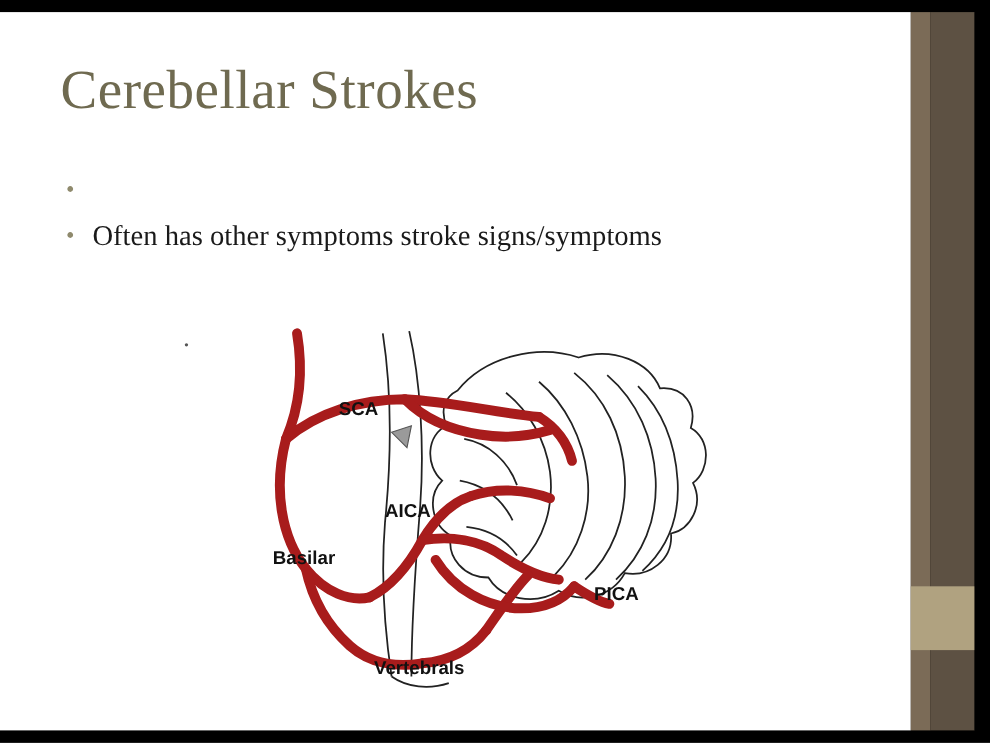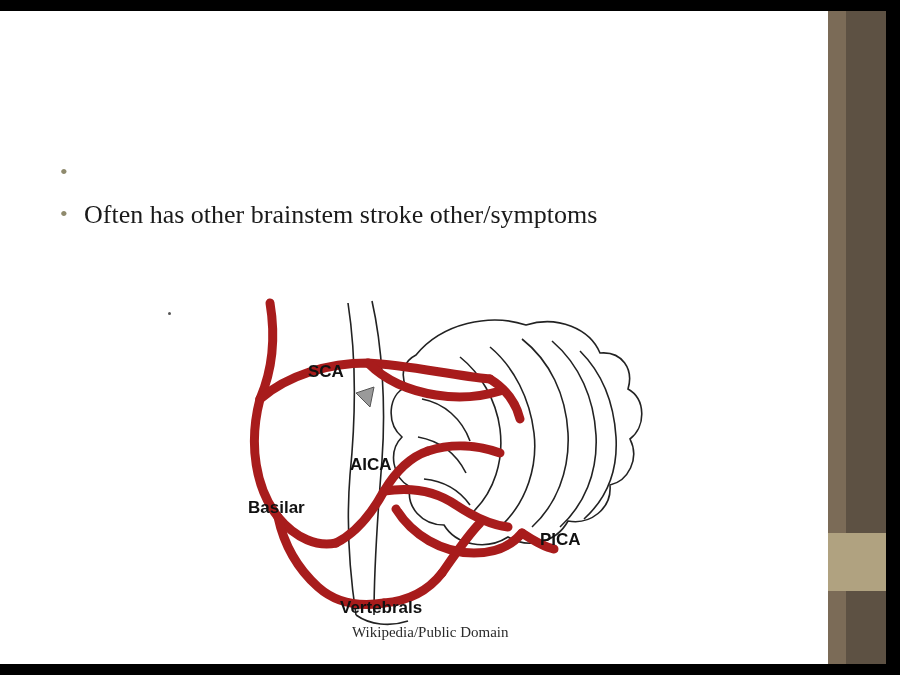--- a/index.html
+++ b/index.html
@@ -141,28 +141,29 @@
 
 <div id="slide-root">
 
   <div class="slide-canvas"></div>
 
   <div class="right-bar-dark"></div>
   <div class="right-bar-wide"></div>
   <div class="right-bar-accent"></div>
   <div class="right-bar-edge"></div>
 
+  <div class="slide-title">Cerebellar Strokes</div>
 
   <div class="bullets">
     <div class="bullet-row">
       <span class="bullet-dot">•</span>
     </div>
     <div class="bullet-row">
       <span class="bullet-dot">•</span>
-      <span class="bullet-text">Often has other brainstem stroke other/symptoms</span>
+      <span class="bullet-text">Often has other symptoms stroke signs/symptoms</span>
     </div>
   </div>
 
   <div class="small-dot"></div>
 
   <div class="figure-wrap">
     <svg class="figure-svg" width="520" height="340" viewBox="0 0 520 340" xmlns="http://www.w3.org/2000/svg">
 
       <g fill="none" stroke="#222" stroke-width="1.6">
         <path d="M188 8 C196 60, 196 120, 190 180 C186 230, 190 280, 196 320"></path>
@@ -212,15 +213,14 @@
       </g>
 
       <text class="fig-label" x="148" y="82">SCA</text>
       <text class="fig-label" x="190" y="175">AICA</text>
       <text class="fig-label" x="88" y="218">Basilar</text>
       <text class="fig-label" x="380" y="250">PICA</text>
       <text class="fig-label" x="180" y="318">Vertebrals</text>
     </svg>
   </div>
 
-  <div class="credit">Wikipedia/Public Domain</div>
 
 </div>
 
 </body></html>

